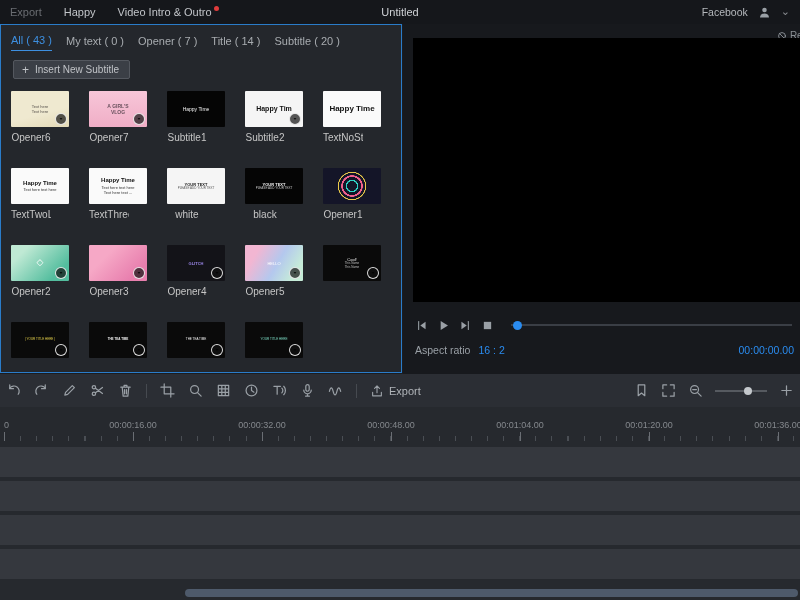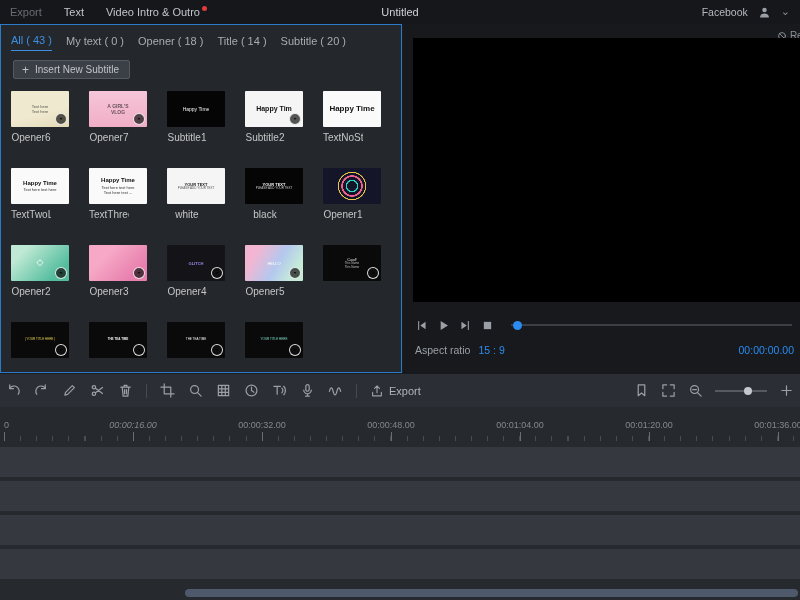--- a/index.html
+++ b/index.html
@@ -89,40 +89,40 @@
   .track{height:30px;margin-bottom:4px;background:#35383e;}
   .hscroll{position:absolute;left:185px;right:2px;bottom:3px;height:8px;border-radius:4px;background:#4e5a6b;cursor:pointer;}
 </style>
 </head>
 <body>
 
 <div class="app">
 
   <div class="menubar">
     <span class="mb-item mb-dim">Export</span>
-    <span class="mb-item">Text</span>
+    <span class="mb-item">Happy</span>
     <span class="mb-item"><span>Video Intro &amp; Outro</span><span class="red-dot"></span></span>
     <div class="mb-title">Untitled</div>
     <div class="mb-right">
       <span>Facebook</span>
       <span class="ic mb-ic">
           <svg viewBox="0 0 16 16">
             <circle class="f" cx="8" cy="5" r="2.8"></circle>
             <path class="f" d="M2.5 14a5.5 4.8 0 0 1 11 0z"></path>
           </svg>
         </span>
       <span class="mb-chev">⌄</span>
     </div>
   </div>
 
   <div class="library">
     <div class="tabs" id="tabs">
         <div class="tab active">All ( 43 )</div>
         <div class="tab">My text ( 0 )</div>
-        <div class="tab">Opener ( 18 )</div>
+        <div class="tab">Opener ( 7 )</div>
         <div class="tab">Title ( 14 )</div>
         <div class="tab">Subtitle ( 20 )</div>
       </div>
     <button class="insert-btn">
       <span class="plus">+</span>
       <span>Insert New Subtitle</span>
     </button>
     <div class="grid" id="grid">
         <div class="tpl">
           <div class="thumb" style="background: linear-gradient(165deg, rgb(239, 233, 208) 60%, rgb(227, 217, 182));">
@@ -342,21 +342,21 @@
               <rect class="f" x="3.5" y="3.5" width="9" height="9"></rect>
             </svg>
           </span>
         </span>
       <div class="seek">
         <div class="seek-dot"></div>
       </div>
     </div>
     <div class="aspect-row">
       <span>Aspect ratio</span>
-      <span class="aspect-value">15 : 9</span>
+      <span class="aspect-value">16 : 2</span>
       <span class="timecode">00:00:00.00</span>
     </div>
   </div>
 
   <div class="toolbar">
     <div class="tb-left" id="tb-left">
         <span class="ic tb-ic">
           <svg viewBox="0 0 16 16">
             <path class="s" d="M13 12A5.5 5.5 0 0 0 4 5.5"></path>
             <path class="s" d="M4 2v4h4"></path>
@@ -462,21 +462,21 @@
           </svg>
         </span>
       </div>
   </div>
 
   <div class="timeline">
     <div class="ruler" id="ruler">
       <div class="ruler-origin">0</div>
       <div class="tick-minor"></div>
       <div class="tick-major"></div>
-    <div class="ruler-label" style="left: 133px; font-style: italic;">00:00:16.00</div>
+    <div class="ruler-label" style="left: 133px;">00:00:16.00</div>
         <div class="ruler-label" style="left: 262px;">00:00:32.00</div>
         <div class="ruler-label" style="left: 391px;">00:00:48.00</div>
         <div class="ruler-label" style="left: 520px;">00:01:04.00</div>
         <div class="ruler-label" style="left: 649px;">00:01:20.00</div>
         <div class="ruler-label" style="left: 778px;">00:01:36.00</div>
       </div>
     <div class="tracks" id="tracks">
         <div class="track"></div>
         <div class="track"></div>
         <div class="track"></div>

